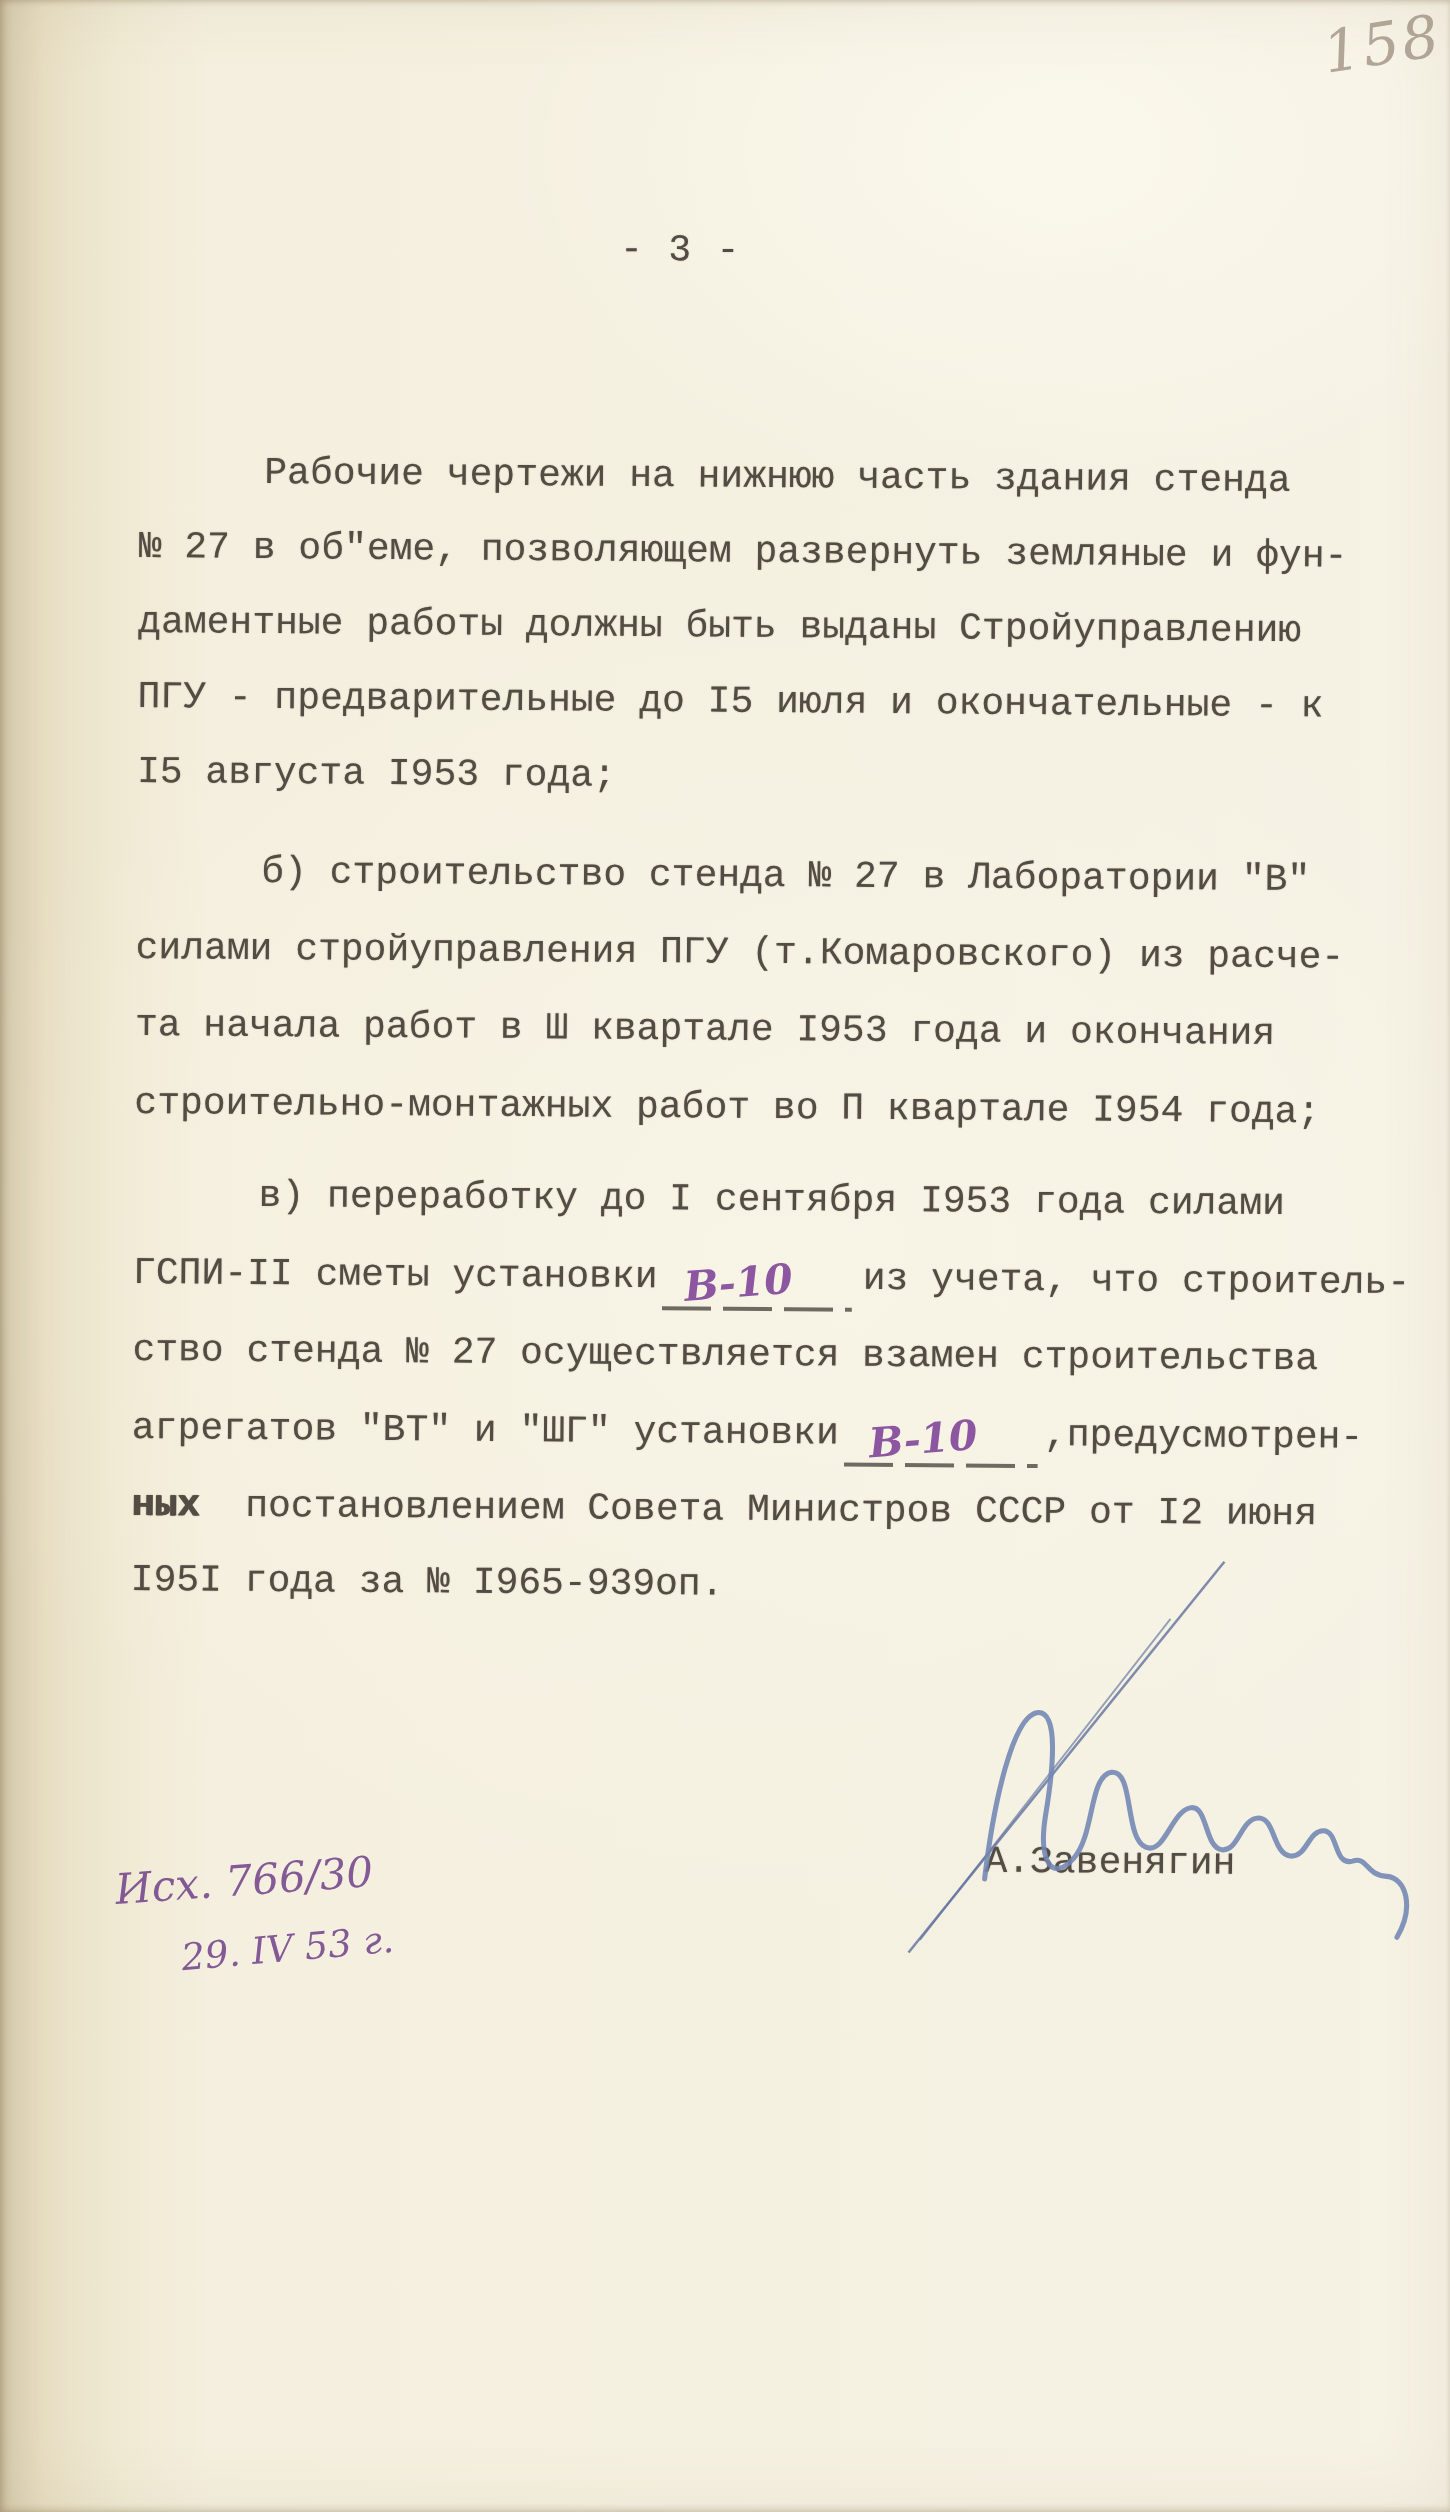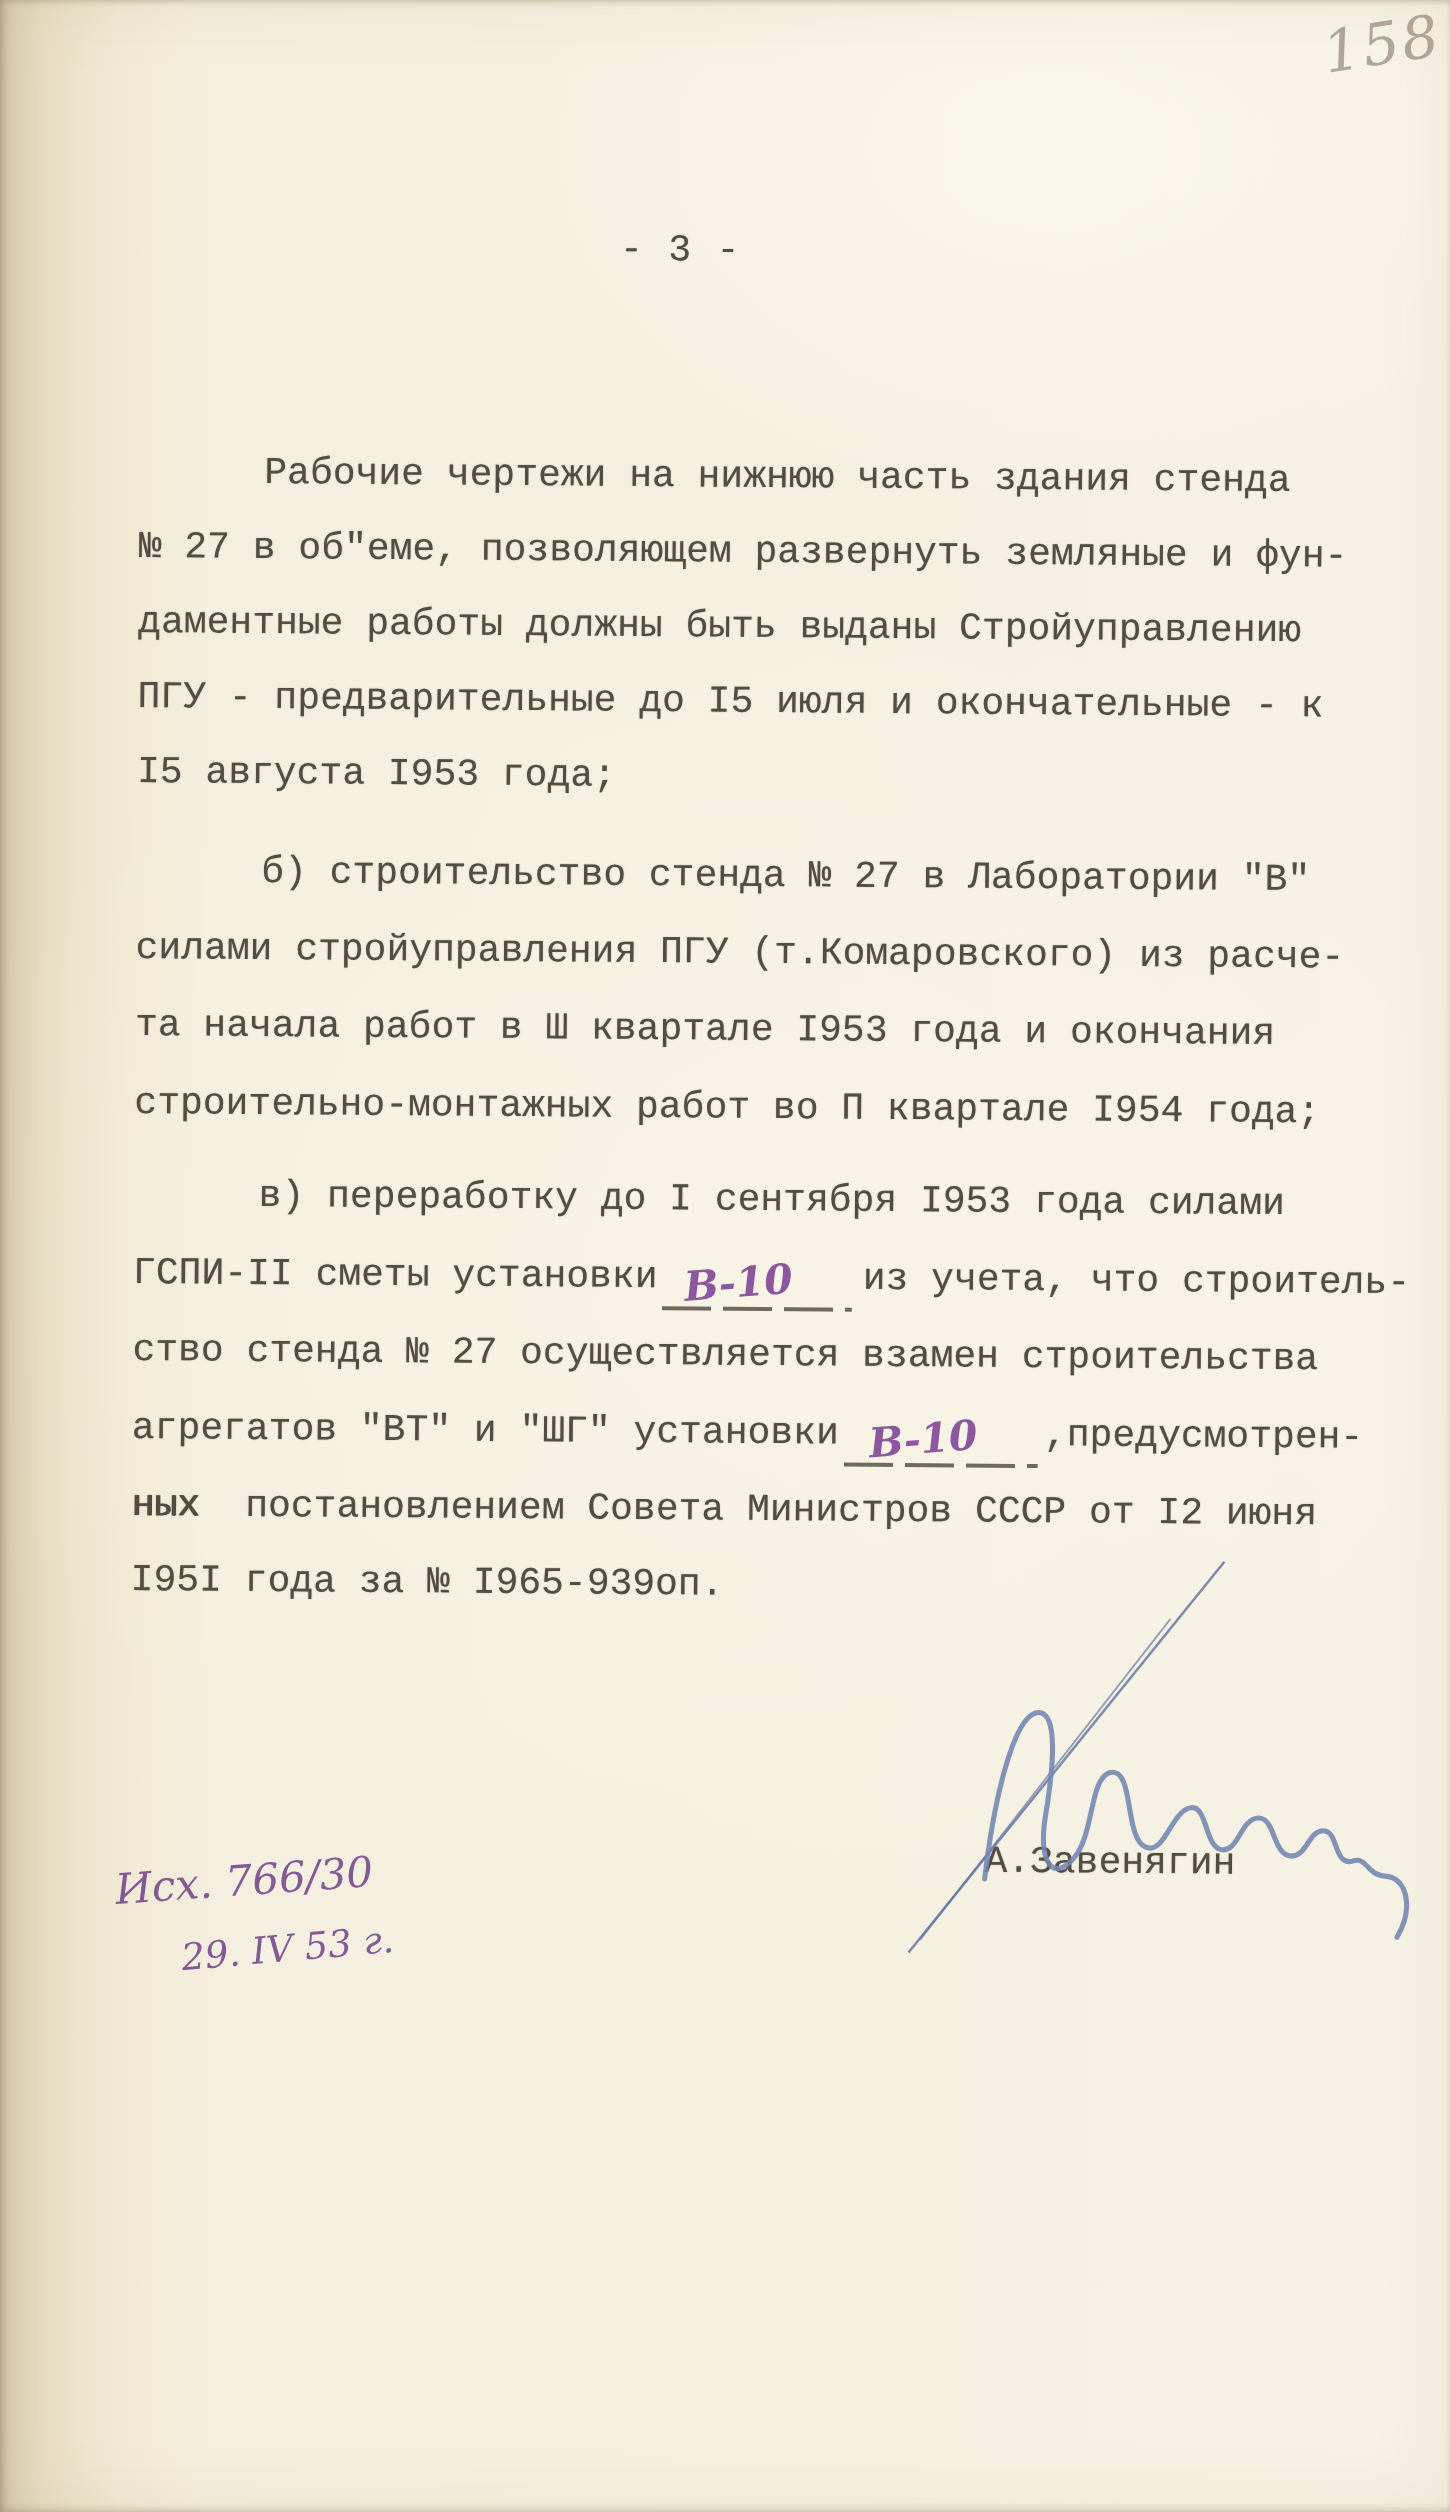--- a/index.html
+++ b/index.html
@@ -17,21 +17,21 @@
     font-family:"Liberation Mono","DejaVu Sans Mono",monospace;
   }
   .typed-layer{position:absolute;inset:0;transform:rotate(.45deg);transform-origin:266px 266px;}
   .typed{
     position:absolute;
     font:38px/1 "Liberation Mono","DejaVu Sans Mono",monospace;
     color:#524c43;white-space:pre;
     text-shadow:0 0 1.3px rgba(82,76,65,.45);
   }
   .pageno{letter-spacing:1.3px;}
-  .overstruck{font-weight:normal;text-shadow:1.3px 0 0 currentColor,0 0 1.3px rgba(82,76,65,.6);}
+  .overstruck{font-weight:bold;text-shadow:1.3px 0 0 currentColor,0 0 1.3px rgba(82,76,65,.6);}
   .dash-underline{
     position:absolute;height:3.8px;opacity:.85;
     background:repeating-linear-gradient(90deg,#57524a 0 49px,transparent 49px 61px);
   }
   .handink{position:absolute;font-family:"DejaVu Serif",serif;font-style:italic;}
   .b10{font-size:41px;font-weight:bold;color:#83499b;transform:rotate(-5deg);opacity:.92;}
   .note1{font-size:42px;color:#7a4d90;transform:rotate(-4deg);opacity:.92;}
   .note2{font-size:37px;color:#7a4d90;transform:rotate(-5deg);opacity:.92;}
   .pencil{
     position:absolute;font-family:"DejaVu Serif",serif;font-style:italic;

